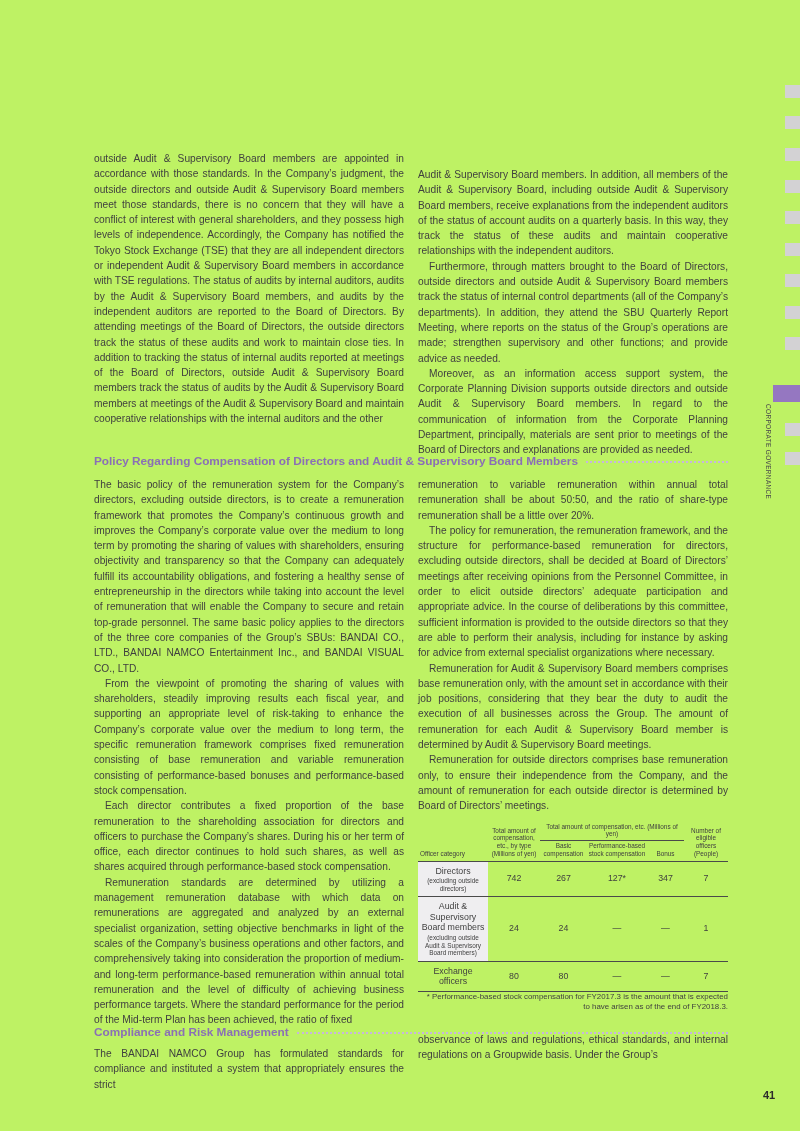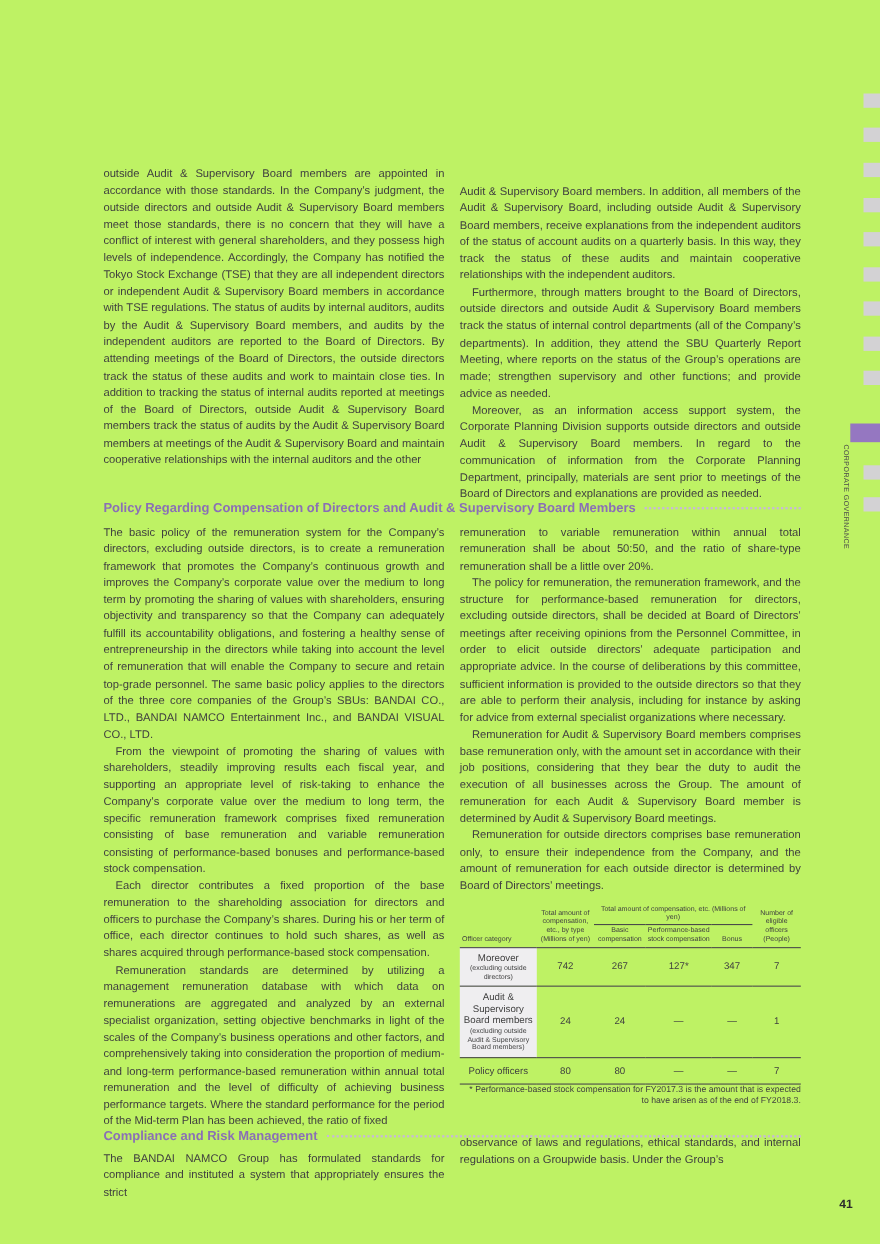--- a/index.html
+++ b/index.html
@@ -94,21 +94,21 @@
         </tr>
         <tr>
           <th>Basic compensation</th>
           <th>Performance-based stock compensation</th>
           <th>Bonus</th>
         </tr>
       </thead>
       <tbody>
         <tr>
           <td class="cat gray">
-            <span class="cat-label">Moreover</span>
+            <span class="cat-label">Directors</span>
             <span class="cat-note">(excluding outside directors)</span>
           </td>
           <td>742</td>
           <td>267</td>
           <td>127*</td>
           <td>347</td>
           <td>7</td>
         </tr>
         <tr>
           <td class="cat gray">
@@ -116,21 +116,21 @@
             <span class="cat-note">(excluding outside Audit &amp; Supervisory Board members)</span>
           </td>
           <td>24</td>
           <td>24</td>
           <td>—</td>
           <td>—</td>
           <td>1</td>
         </tr>
         <tr class="last">
           <td class="cat">
-            <span class="cat-label">Policy officers</span>
+            <span class="cat-label">Exchange officers</span>
           </td>
           <td>80</td>
           <td>80</td>
           <td>—</td>
           <td>—</td>
           <td>7</td>
         </tr>
       </tbody>
     </table>
     <p class="footnote">* Performance-based stock compensation for FY2017.3 is the amount that is expected to have arisen as of the end of FY2018.3.</p>

